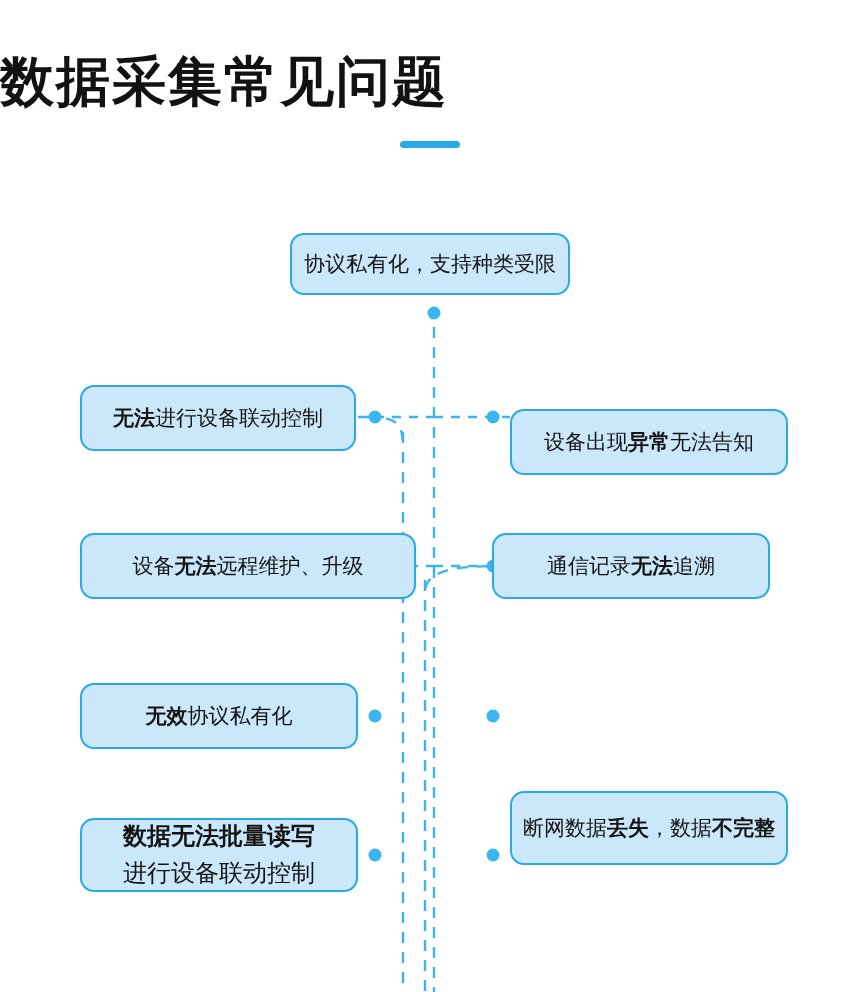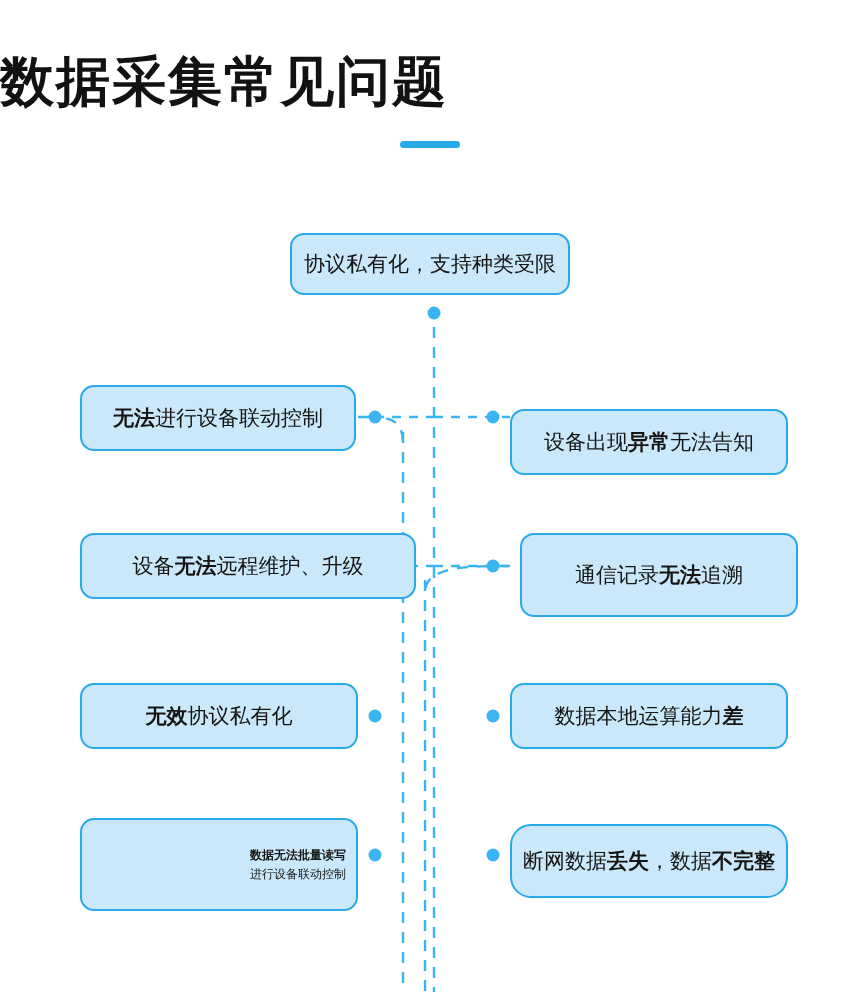--- a/index.html
+++ b/index.html
@@ -76,25 +76,25 @@
     font-family: "DejaVu Sans", "Liberation Sans", sans-serif;
   }
   .node .txt { display: block; width: 100%; }
   .node b { font-weight: bold; }
 
   .node-top   { left: 290px; top: 233px; width: 280px; height: 62px; }
 
   .node-l1 { left: 80px;  top: 385px; width: 276px; height: 66px; font-family: Liberation Serif, serif; }
   .node-r1 { left: 510px; top: 385px; width: 278px; height: 66px; margin-top: 24px; }
   .node-l2 { left: 80px;  top: 533px; width: 336px; height: 66px; }
-  .node-r2 { left: 520px; top: 533px; width: 278px; height: 84px; }
+  .node-r2 { left: 492px; top: 533px; width: 278px; height: 66px; }
   .node-l3 { left: 80px;  top: 683px; width: 278px; height: 66px; }
   .node-r3 { left: 510px; top: 683px; width: 278px; height: 66px; }
-  .node-l4 { left: 80px;  top: 818px; width: 278px; height: 93px; font-size: 12px; text-align: right; }
-  .node-r4 { left: 510px; top: 824px; width: 278px; height: 74px; border-radius: 21px; }
+  .node-l4 { left: 80px;  top: 818px; width: 278px; height: 74px; font-size: 24px; }
+  .node-r4 { left: 510px; top: 791px; width: 278px; height: 74px; }
 
   .node-l4 .txt { line-height: 1.55; }
 </style>
 </head>
 <body>
 
 <div id="stage">
 
   <div class="header">
     <h1 class="page-title">数据采集常见问题</h1>
@@ -150,23 +150,20 @@
   </div>
 
   <div class="node node-r2">
     <span class="txt"><span>通信记录</span><b>无法</b><span>追溯</span></span>
   </div>
 
   <div class="node node-l3">
     <span class="txt"><b>无效</b><span>协议私有化</span></span>
   </div>
 
-  <div class="node node-r3">
-    <span class="txt"><span>数据本地运算能力</span><b>差</b></span>
-  </div>
 
   <div class="node node-l4">
     <span class="txt"><b>数据无法批量读写</b><br><span>进行设备联动控制</span></span>
   </div>
 
   <div class="node node-r4">
     <span class="txt"><span>断网数据</span><b>丢失</b><span>，数据</span><b>不完整</b></span>
   </div>
 
 </div>

